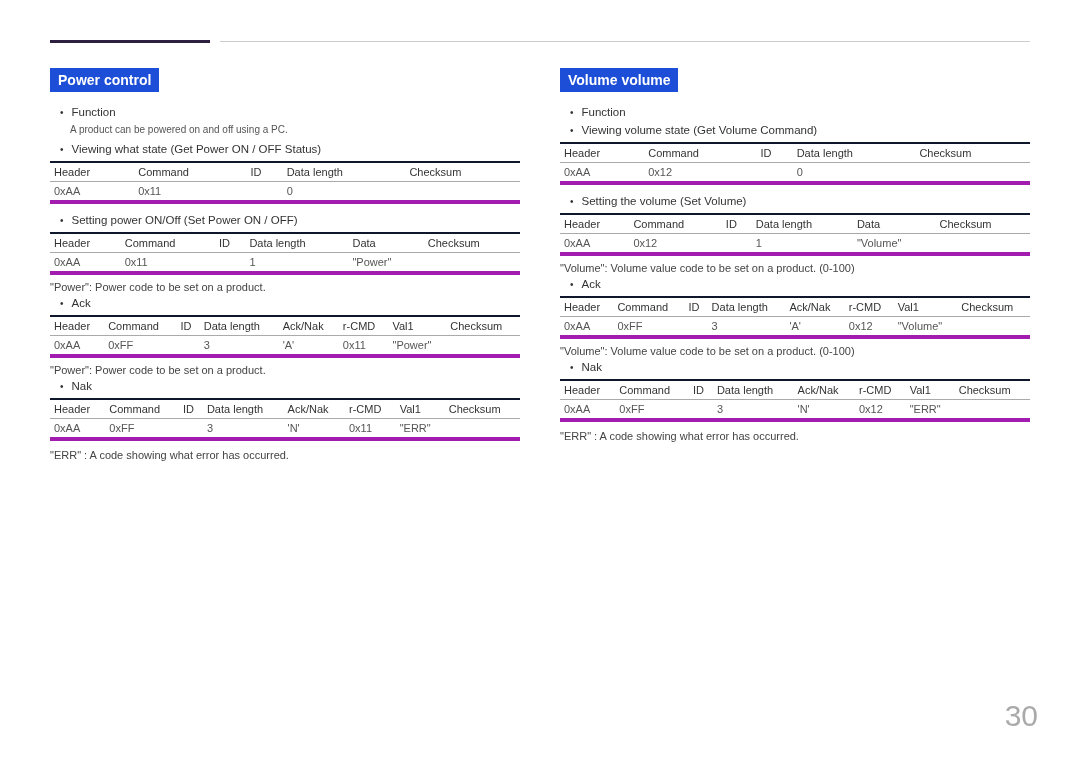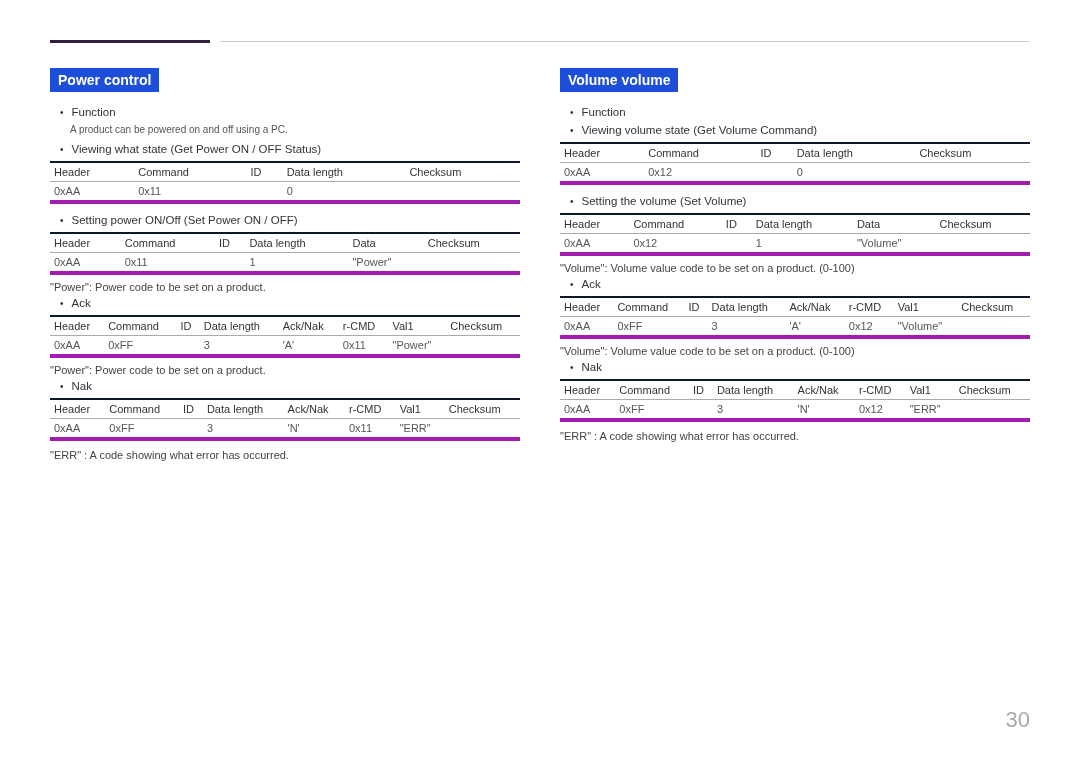--- a/index.html
+++ b/index.html
@@ -86,22 +86,22 @@
       color: #555;
     }
     .note-text {
       font-size: 11px;
       color: #444;
       margin: 6px 0 4px 0;
     }
     .page-number {
       position: fixed;
       bottom: 30px;
-      right: 50px;
-      font-size: 22px;
+      right: 42px;
+      font-size: 30px;
       color: #aaa;
       font-weight: 300;
     }
     .indent-bullet {
       margin-left: 10px;
       margin-bottom: 6px;
     }
   </style>
 </head>
 <body>

